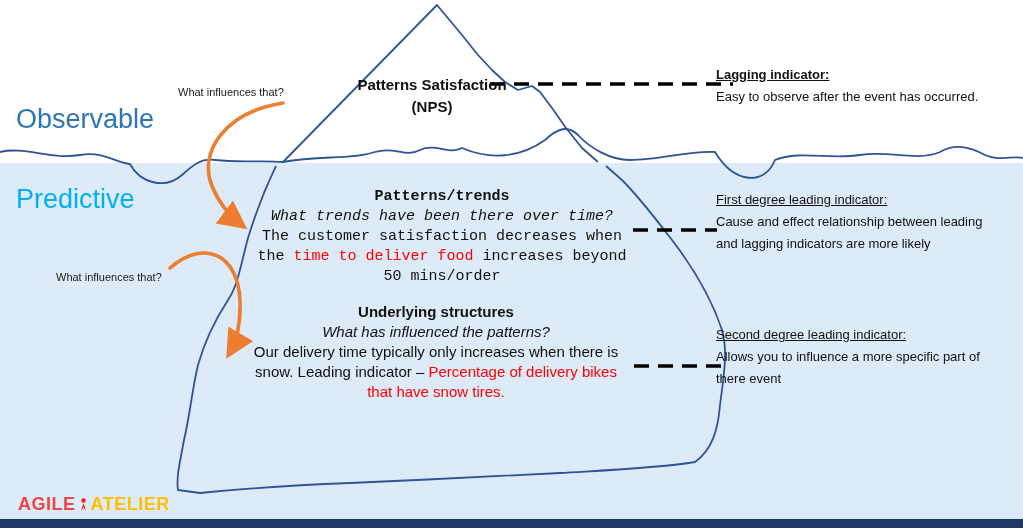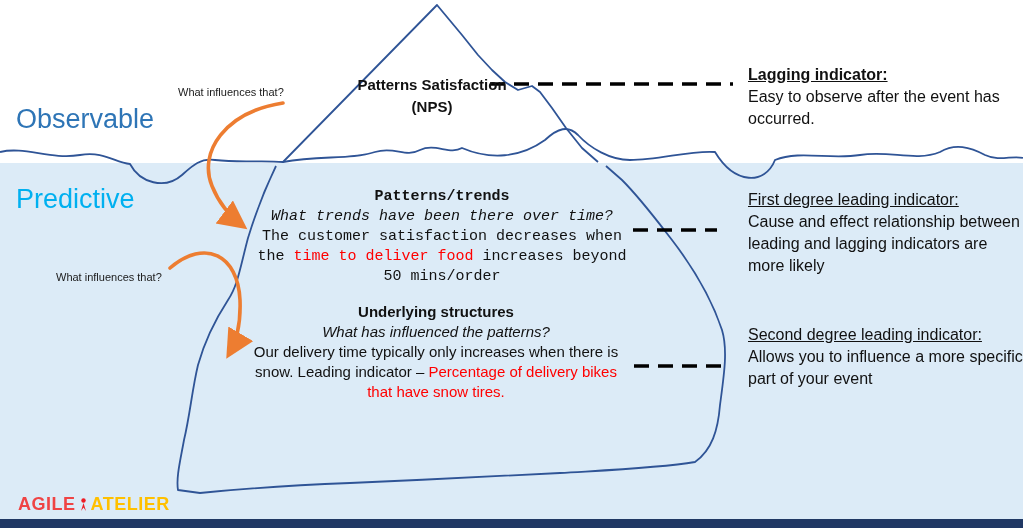--- a/index.html
+++ b/index.html
@@ -36,22 +36,22 @@
   .center-block{
     position:absolute;width:380px;text-align:center;
     font-size:15px;line-height:20px;
   }
   .patterns-block{left:252px;top:187px;font-family:Liberation Mono, monospace;}
   .structures-block{left:246px;top:302px;}
   .center-block .blk-title{font-weight:bold;}
   .center-block .blk-question{font-style:italic;}
   .red-text{color:#ff0000;}
   .anno{
-    position:absolute;left:748px;width:276px;
-    font-size:16px;line-height:22px;
+    position:absolute;left:716px;width:276px;
+    font-size:13px;line-height:22px;
   }
   .anno-1{top:64px;}
   .anno-2{top:189px;}
   .anno-3{top:324px;}
   .anno-heading{text-decoration:underline;}
   .anno-heading.bold{font-weight:bold;}
   .logo{
     position:absolute;left:18px;top:494px;
     font-size:18px;font-weight:bold;letter-spacing:.5px;
     display:flex;align-items:center;gap:3px;
@@ -133,21 +133,21 @@
     <div class="anno-body">Easy to observe after the event has occurred.</div>
   </div>
 
   <div class="anno anno-2">
     <div class="anno-heading">First degree leading indicator:</div>
     <div class="anno-body">Cause and effect relationship between leading and lagging indicators are more likely</div>
   </div>
 
   <div class="anno anno-3">
     <div class="anno-heading">Second degree leading indicator:</div>
-    <div class="anno-body">Allows you to influence a more specific part of your event</div>
+    <div class="anno-body">Allows you to influence a more specific part of there event</div>
   </div>
 
   <div class="logo">
     <span class="logo-agile">AGILE</span>
     <span class="logo-figure">
       <svg width="9" height="14" viewBox="0 0 9 14" xmlns="http://www.w3.org/2000/svg">
         <circle cx="4.5" cy="2.5" r="2.2" fill="#ee1c25"></circle>
         <path d="M4.5,5 L2,13 L4.5,9.5 L7,13 Z" fill="#ee1c25"></path>
       </svg>
     </span>

